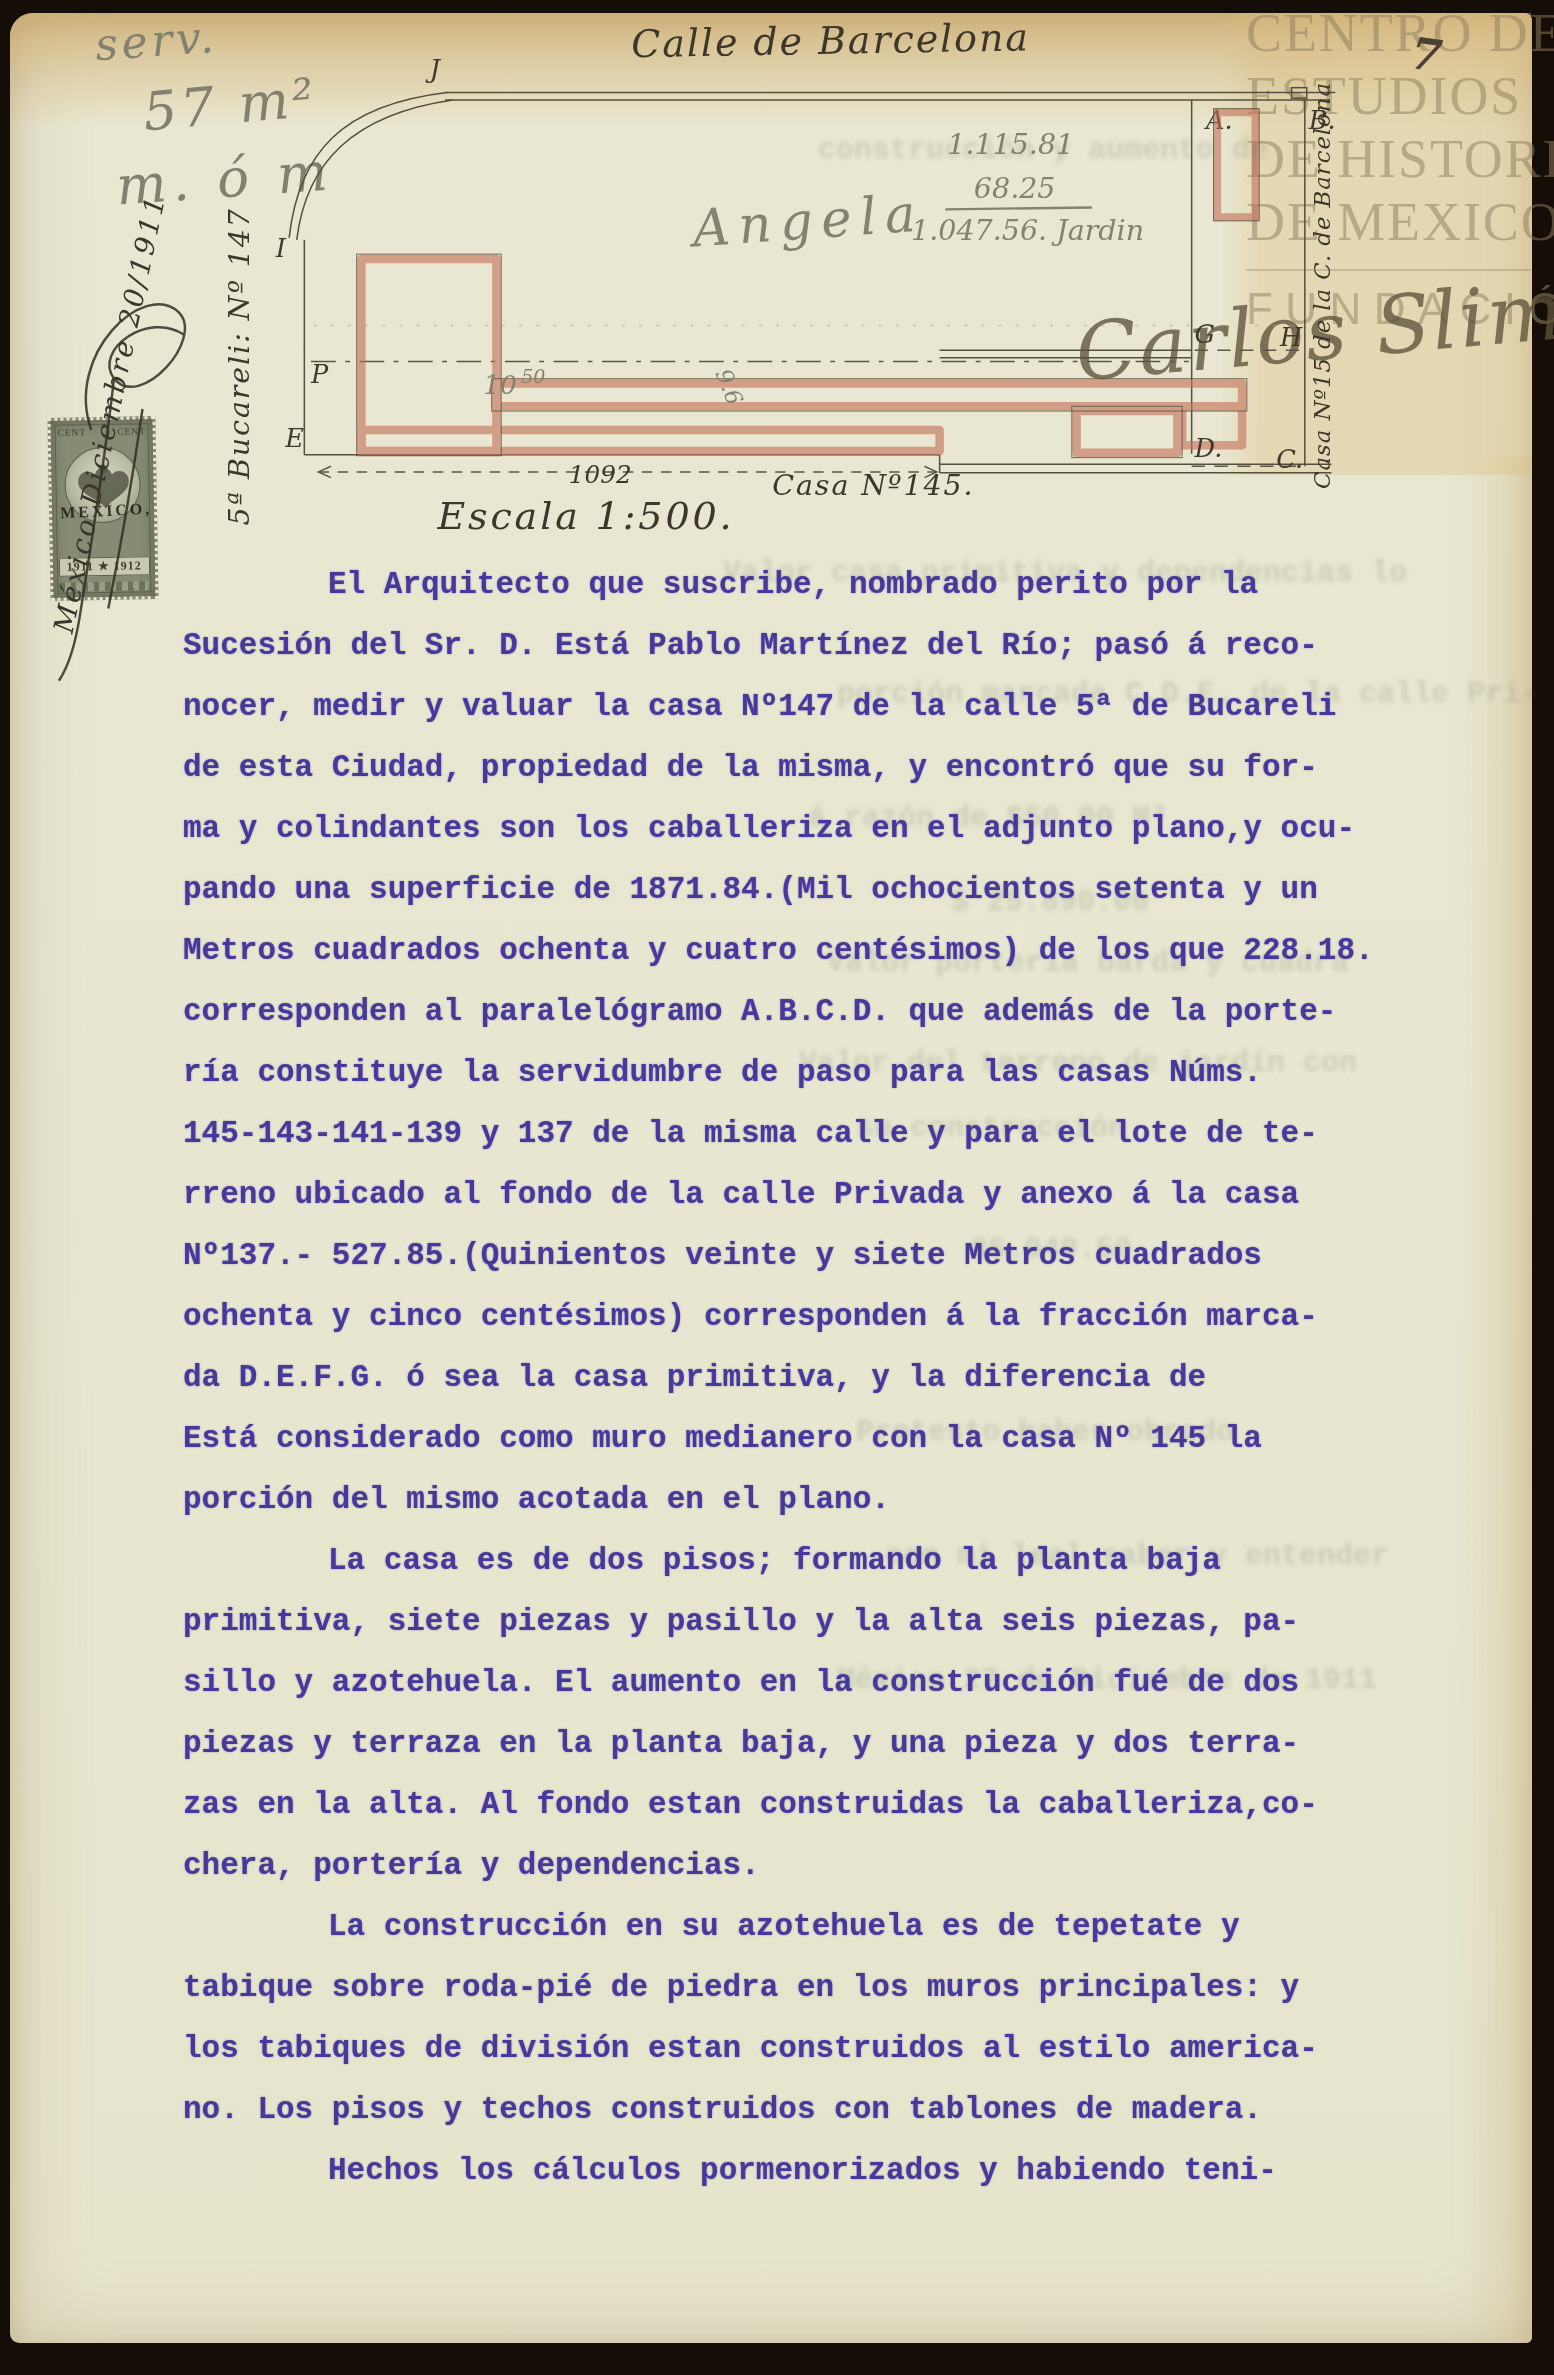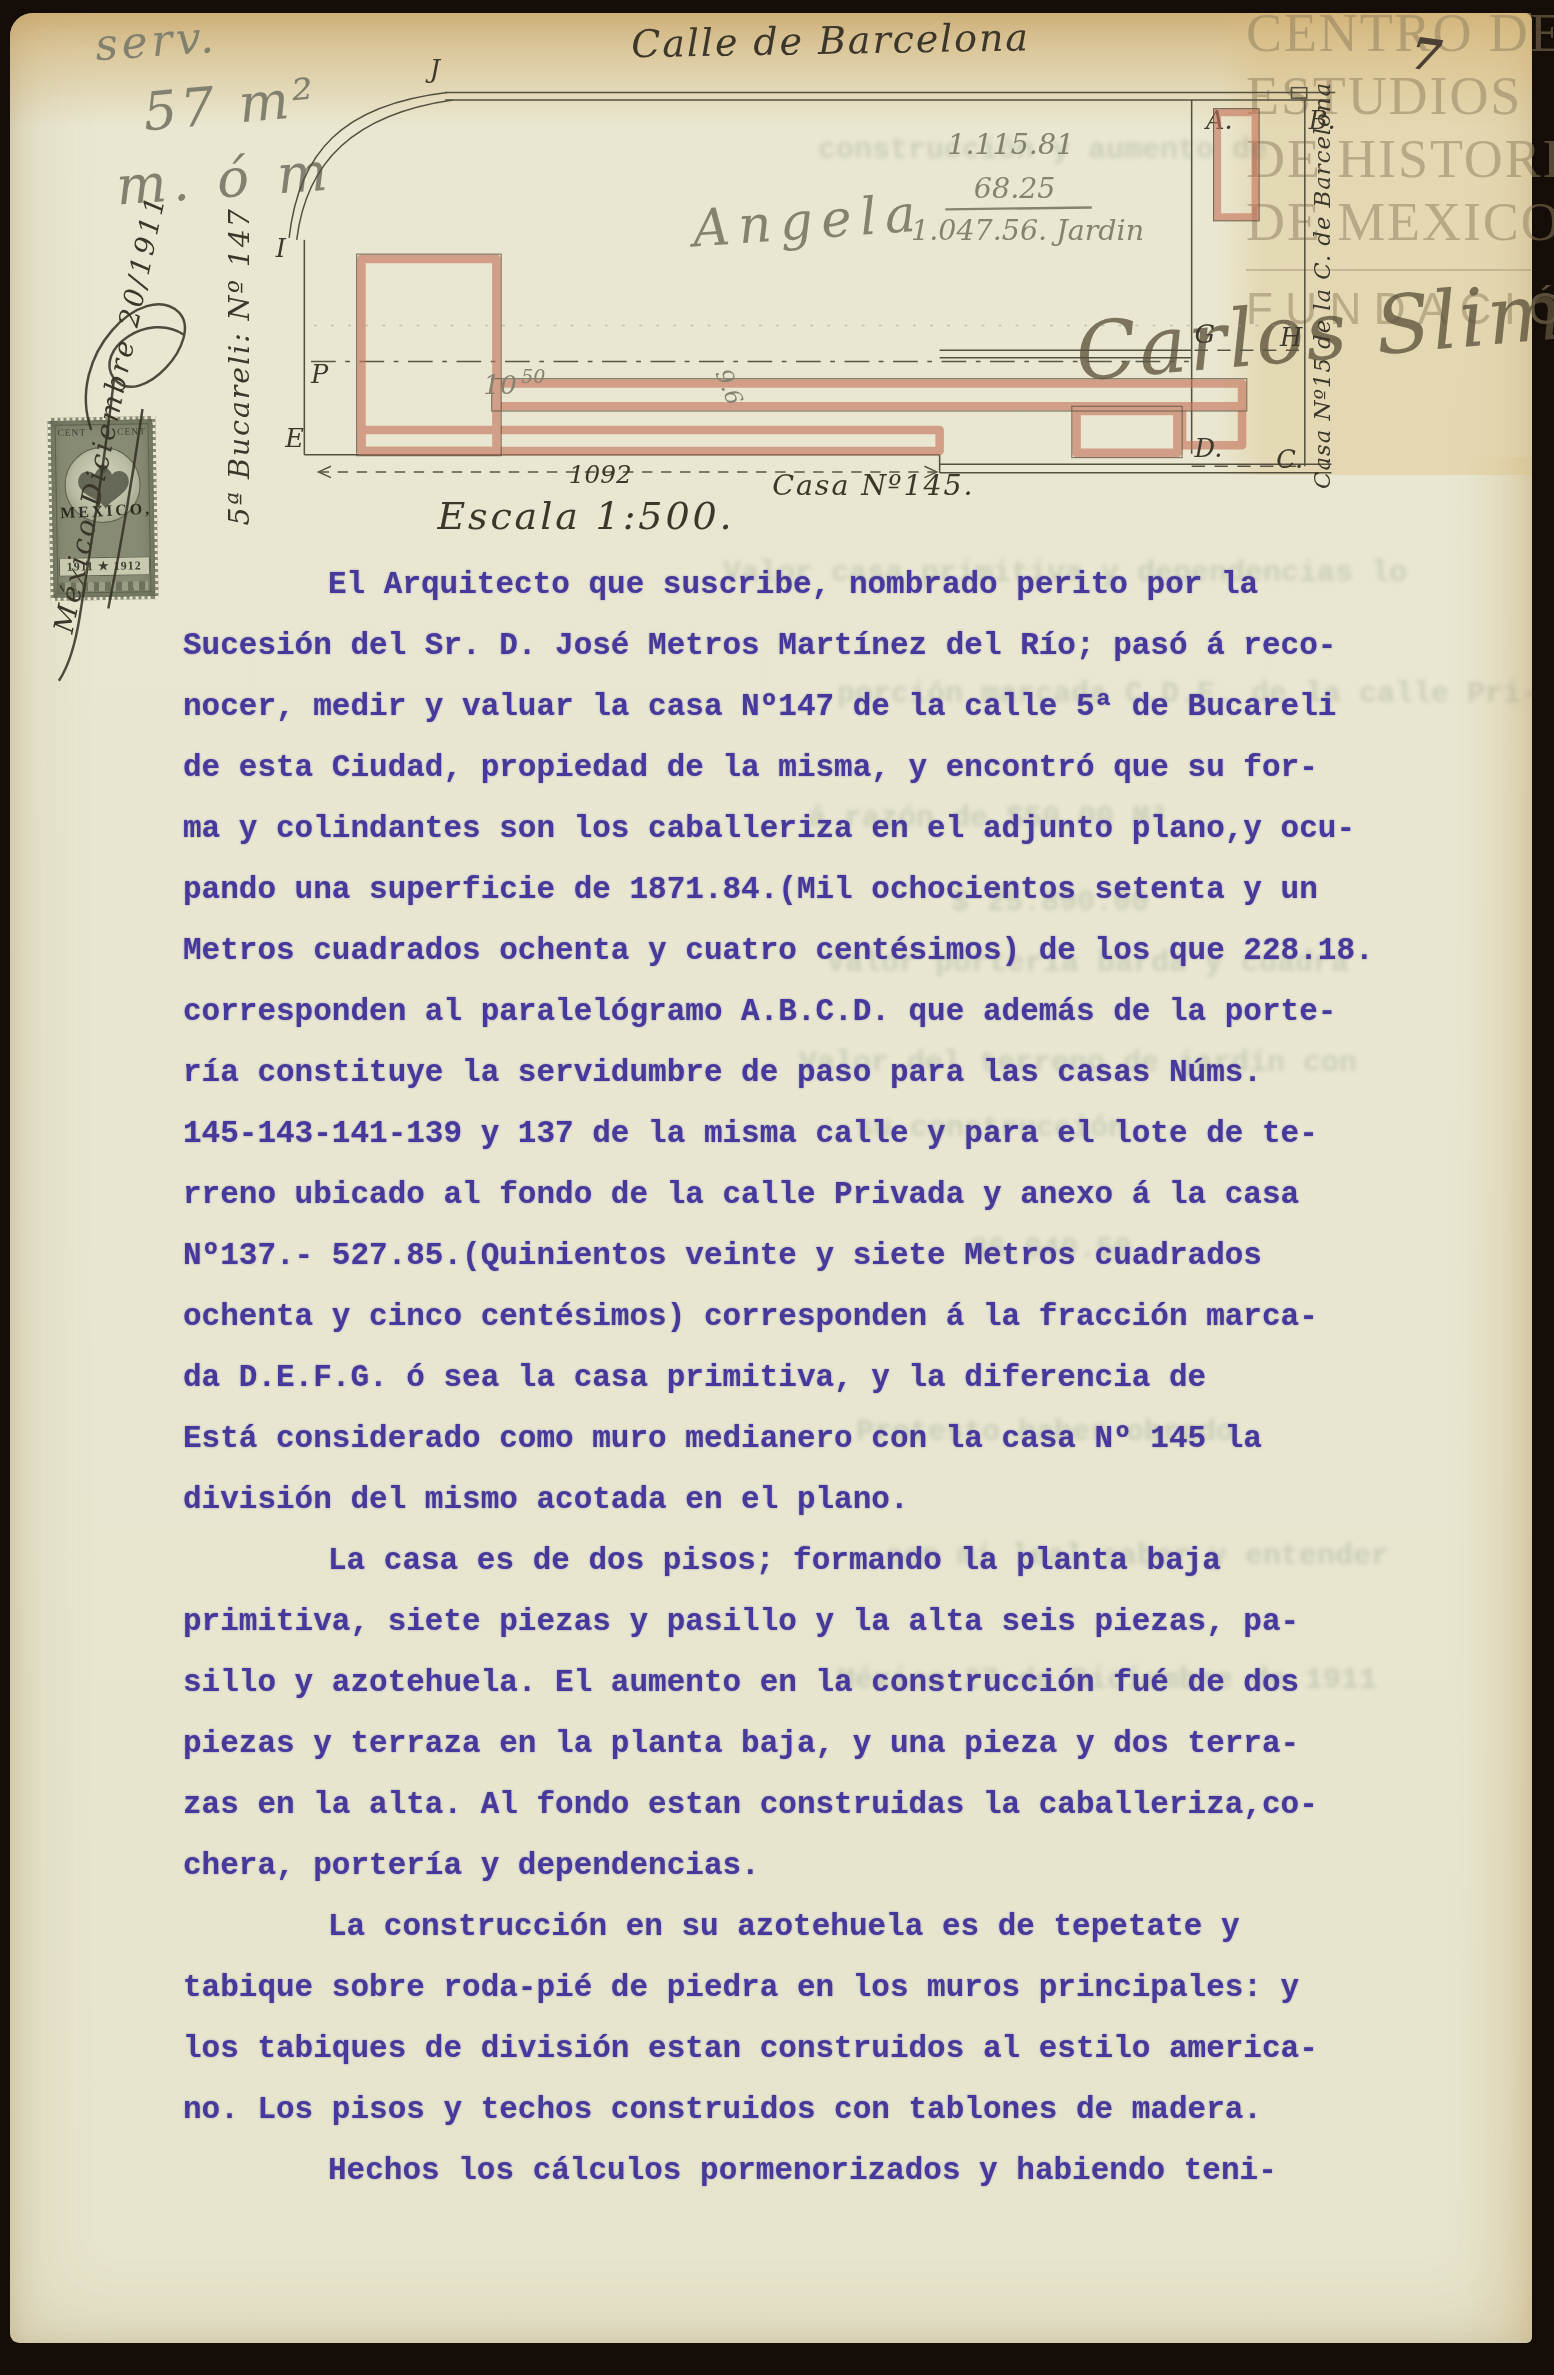--- a/index.html
+++ b/index.html
@@ -236,35 +236,35 @@
 <div class="bleed" style="left:799px;top:1046px">Valor del terreno de jardín con</div>
 <div class="bleed" style="left:827px;top:946px">Valor portería barda y cuadra</div>
 <div class="bleed" style="left:856px;top:1111px">su construcción</div>
 <div class="bleed" style="left:970px;top:1232px">86.040.50</div>
 <div class="bleed" style="left:856px;top:1415px">Protesto haber obrado</div>
 <div class="bleed" style="left:885px;top:1539px">con mi leal saber y entender</div>
 <div class="bleed" style="left:837px;top:1663px">México 27 de Diciembre de 1911</div>
 
 <div class="typed">
     <div class="tline ind">El Arquitecto que suscribe, nombrado perito por la</div>
-    <div class="tline">Sucesión del Sr. D. José Metros Martínez del Río; pasó á reco-</div>
+    <div class="tline">Sucesión del Sr. D. Está Pablo Martínez del Río; pasó á reco-</div>
     <div class="tline">nocer, medir y valuar la casa Nº147 de la calle 5ª de Bucareli</div>
     <div class="tline">de esta Ciudad, propiedad de la misma, y encontró que su for-</div>
     <div class="tline">ma y colindantes son los caballeriza en el adjunto plano,y ocu-</div>
     <div class="tline">pando una superficie de 1871.84.(Mil ochocientos setenta y un</div>
     <div class="tline">Metros cuadrados ochenta y cuatro centésimos) de los que 228.18.</div>
     <div class="tline">corresponden al paralelógramo A.B.C.D. que además de la porte-</div>
     <div class="tline">ría constituye la servidumbre de paso para las casas Núms.</div>
     <div class="tline">145-143-141-139 y 137 de la misma calle y para el lote de te-</div>
     <div class="tline">rreno ubicado al fondo de la calle Privada y anexo á la casa</div>
     <div class="tline">Nº137.- 527.85.(Quinientos veinte y siete Metros cuadrados</div>
     <div class="tline">ochenta y cinco centésimos) corresponden á la fracción marca-</div>
     <div class="tline">da D.E.F.G. ó sea la casa primitiva, y la diferencia de</div>
     <div class="tline">Está considerado como muro medianero con la casa Nº 145 la</div>
-    <div class="tline">división del mismo acotada en el plano.</div>
+    <div class="tline">porción del mismo acotada en el plano.</div>
     <div class="tline ind">La casa es de dos pisos; formando la planta baja</div>
     <div class="tline">primitiva, siete piezas y pasillo y la alta seis piezas, pa-</div>
     <div class="tline">sillo y azotehuela. El aumento en la construcción fué de dos</div>
     <div class="tline">piezas y terraza en la planta baja, y una pieza y dos terra-</div>
     <div class="tline">zas en la alta. Al fondo estan construidas la caballeriza,co-</div>
     <div class="tline">chera, portería y dependencias.</div>
     <div class="tline ind">La construcción en su azotehuela es de tepetate y</div>
     <div class="tline">tabique sobre roda-pié de piedra en los muros principales: y</div>
     <div class="tline">los tabiques de división estan construidos al estilo america-</div>
     <div class="tline">no. Los pisos y techos construidos con tablones de madera.</div>

